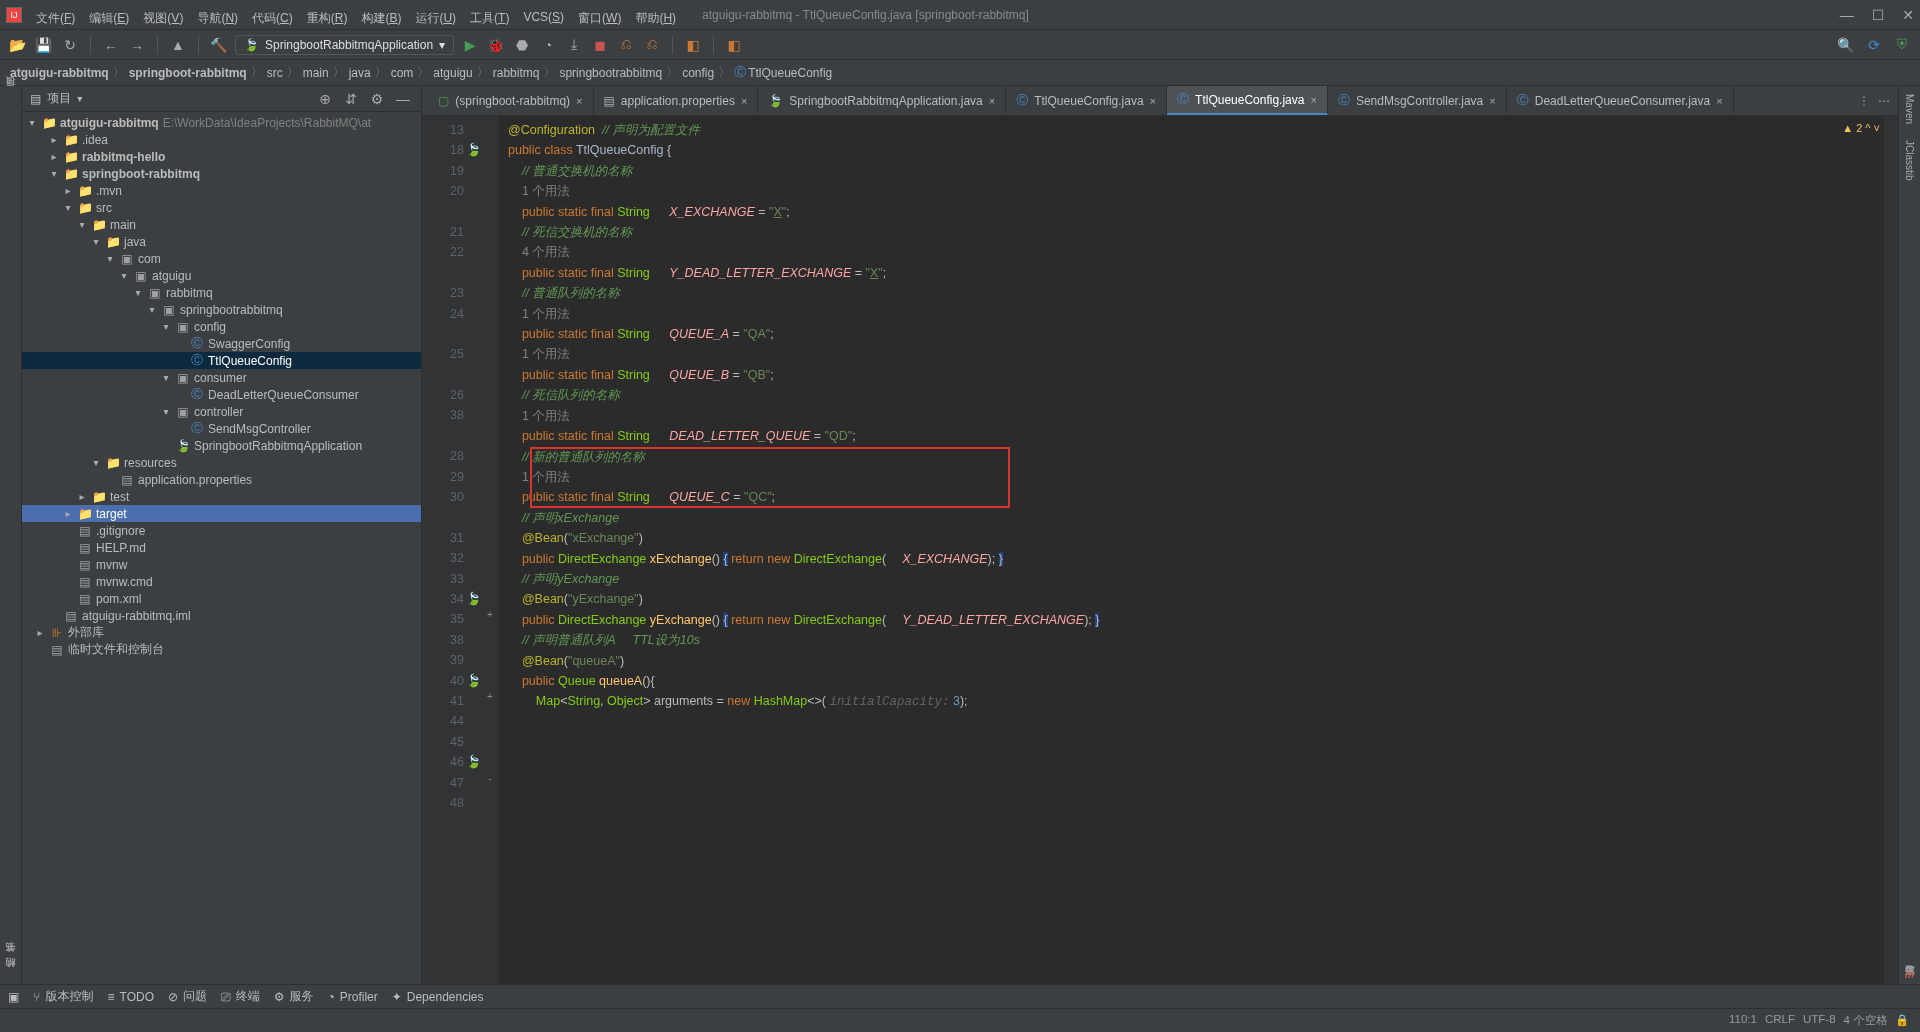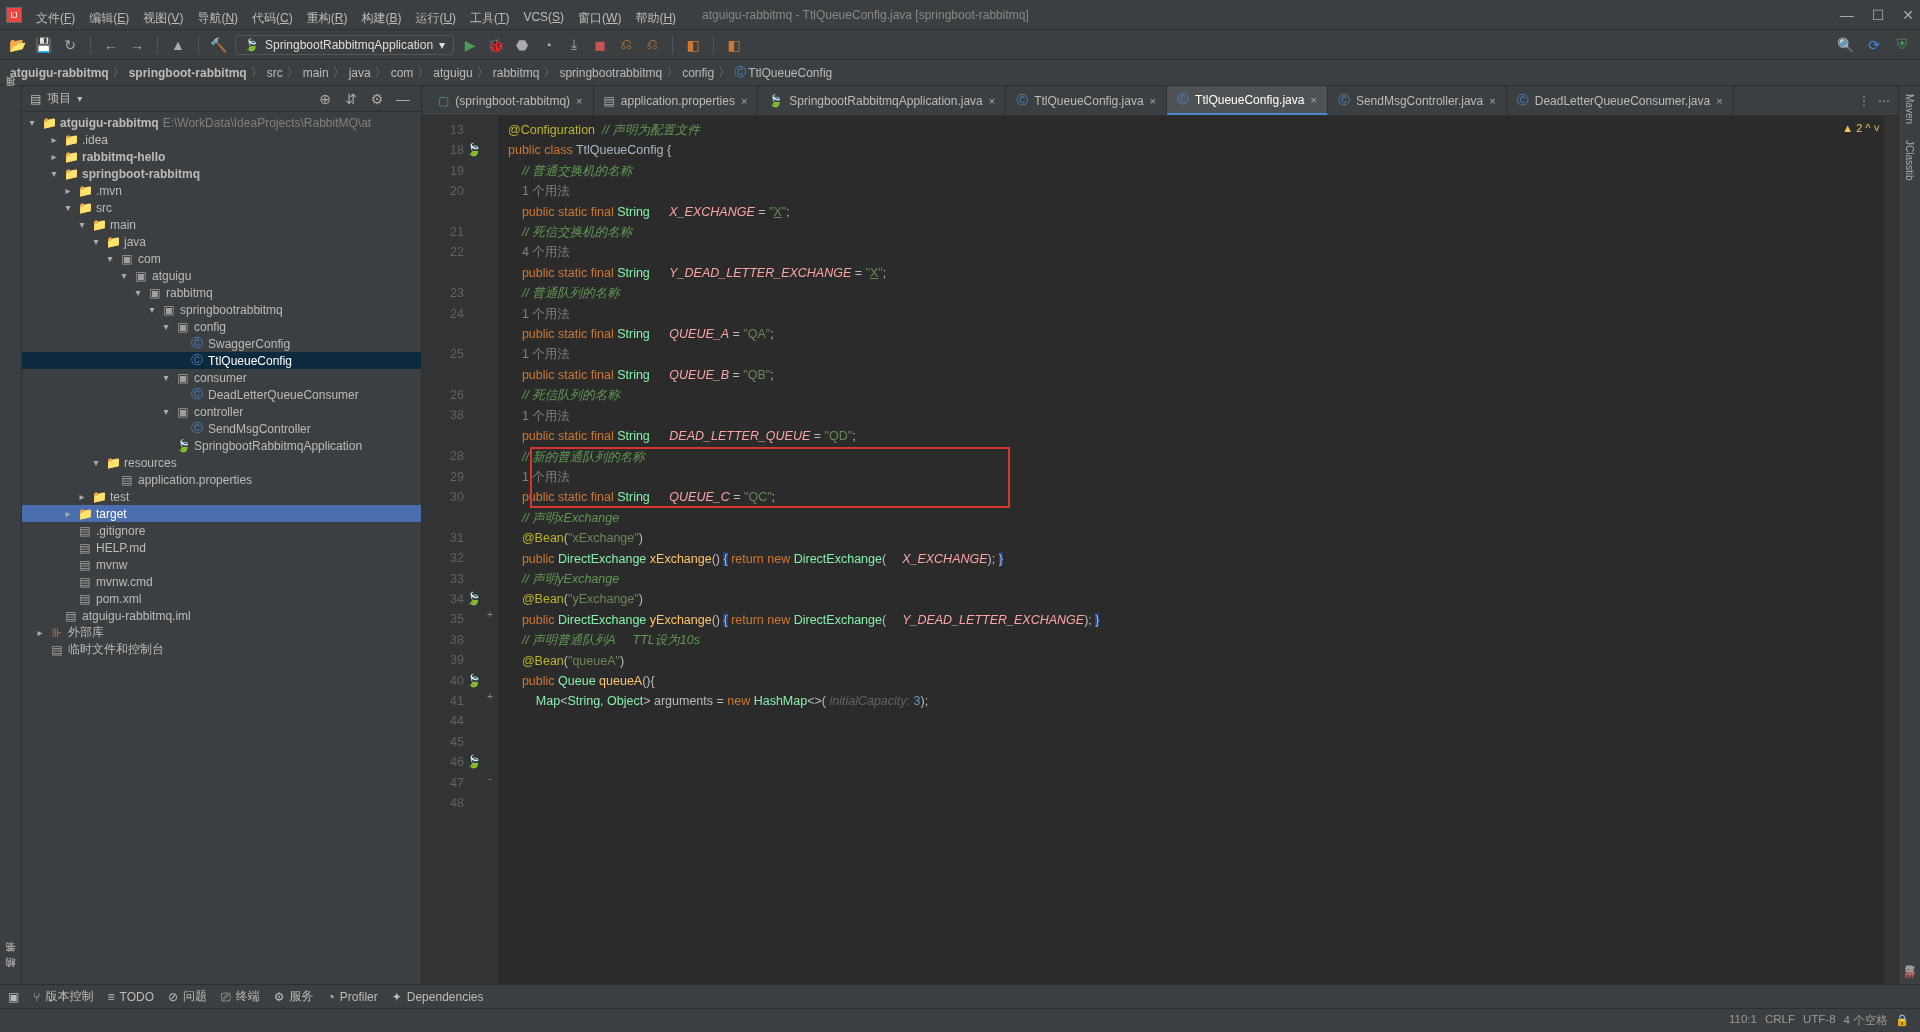--- a/index.html
+++ b/index.html
@@ -86,24 +86,24 @@
   .gut-ic{position:absolute; right:2px; width:14px; color:#6a8759;}
   .fold-col{width:16px; background:#313335; padding-top:4px;}
   .fold-ic{height:20.4px; text-align:center; font-size:10px; color:#888;}
 
   .code { flex:1; padding:4px 0 4px 10px; font-family:"JetBrains Mono", Consolas, monospace; font-size:12.5px; line-height:20.4px; white-space:pre; overflow:auto;}
   .code .k{color:#cc7832;}
   .code .s{color:#6a8759;}
   .code .c{color:#808080;}
   .code .cg{color:#629755; font-style:italic;}
   .code .an{color:#bbb529;}
-  .code .id{color:#86efac;}
+  .code .id{color:#84cc16;}
   .code .fi{color:#fca5a5; font-style:italic;margin-left:16px;}
   .code .n{color:#6897bb;}
-  .code .hint{color:#606366; font-style:italic;}
+  .code .hint{color:#606366; font-style:italic;font-family:Liberation Mono, monospace;}
   .code .hl{background:#214283;}
   .code .clsname{color:#a9b7c6;}
   .warn-strip{position:absolute; right:0; top:0; width:14px; height:100%; background:#313335;}
   .warn-top{color:#f2c55c; font-size:11px; position:absolute; top:6px; right:18px;}
 
   
   .bottombar{ height:24px; background:#3c3f41; border-top:1px solid #2d2f30; display:flex; align-items:center; padding:0 8px; gap:14px; color:#bbb;}
   .bottombar .item{display:flex; gap:5px; align-items:center;}
   .status{ height:24px; background:#3c3f41; border-top:1px solid #2d2f30; display:flex; align-items:center; padding:0 10px; color:#999; font-size:11.5px;}
   .status .right{margin-left:auto; display:flex; gap:8px;}

